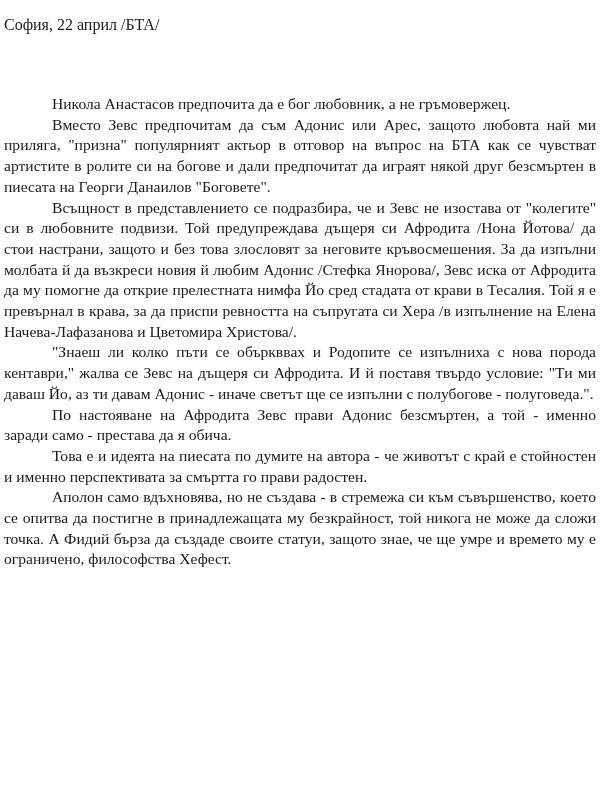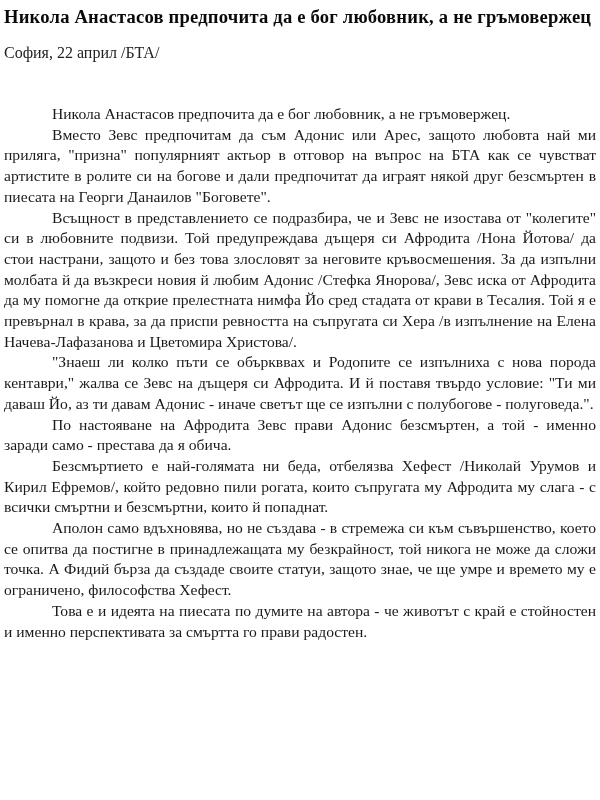--- a/index.html
+++ b/index.html
@@ -32,41 +32,39 @@
     letter-spacing: 0.2px;
   }
   .dateline {
     font-family: "Liberation Serif", "DejaVu Serif", serif;
     font-size: 16px;
     line-height: 20px;
     margin: 15px 0 0 0;
     color: #222;
   }
   .body {
-    margin-top: 41px;
+    margin-top: 59px;
     font-family: "Liberation Serif", "DejaVu Serif", serif;
     font-size: 15.6px;
     line-height: 20.7px;
     color: #1a1a1a;
   }
   .body p {
     margin: 0;
     text-indent: 48px;
     text-align: justify;
   }
 </style>
 </head>
 <body>
 
 <div class="page">
-  <h1 class="title">Никола Анастасов предпочита да е бог любовник, а не гръмовержец</h1>
   <div class="dateline">София, 22 април /БТА/</div>
   <div class="body">
     <p>Никола Анастасов предпочита да е бог любовник, а не гръмовержец.</p>
     <p>Вместо Зевс предпочитам да съм Адонис или Арес, защото любовта най ми приляга, "призна" популярният актьор в отговор на въпрос на БТА как се чувстват артистите в ролите си на богове и дали предпочитат да играят някой друг безсмъртен в пиесата на Георги Данаилов "Боговете".</p>
     <p>Всъщност в представлението се подразбира, че и Зевс не изостава от "колегите" си в любовните подвизи. Той предупреждава дъщеря си Афродита /Нона Йотова/ да стои настрани, защото и без това злословят за неговите кръвосмешения. За да изпълни молбата й да възкреси новия й любим Адонис /Стефка Янорова/, Зевс иска от Афродита да му помогне да открие прелестната нимфа Йо сред стадата от крави в Тесалия. Той я е превърнал в крава, за да приспи ревността на съпругата си Хера /в изпълнение на Елена Начева-Лафазанова и Цветомира Христова/.</p>
     <p>"Знаеш ли колко пъти се объркввах и Родопите се изпълниха с нова порода кентаври," жалва се Зевс на дъщеря си Афродита. И й поставя твърдо условие: "Ти ми даваш Йо, аз ти давам Адонис - иначе светът ще се изпълни с полубогове - полуговеда.".</p>
     <p>По настояване на Афродита Зевс прави Адонис безсмъртен, а той - именно заради само - престава да я обича.</p>
-    <p>Безсмъртието е най-голямата ни беда, отбелязва Хефест /Николай Урумов и Кирил Ефремов/, който редовно пили рогата, които съпругата му Афродита му слага - с всички смъртни и безсмъртни, които й попаднат.</p>
+    <p>Това е и идеята на пиесата по думите на автора - че животът с край е стойностен и именно перспективата за смъртта го прави радостен.</p>
     <p>Аполон само вдъхновява, но не създава - в стремежа си към съвършенство, което се опитва да постигне в принадлежащата му безкрайност, той никога не може да сложи точка. А Фидий бърза да създаде своите статуи, защото знае, че ще умре и времето му е ограничено, философства Хефест.</p>
-    <p>Това е и идеята на пиесата по думите на автора - че животът с край е стойностен и именно перспективата за смъртта го прави радостен.</p>
   </div>
 </div>
 
 </body></html>

